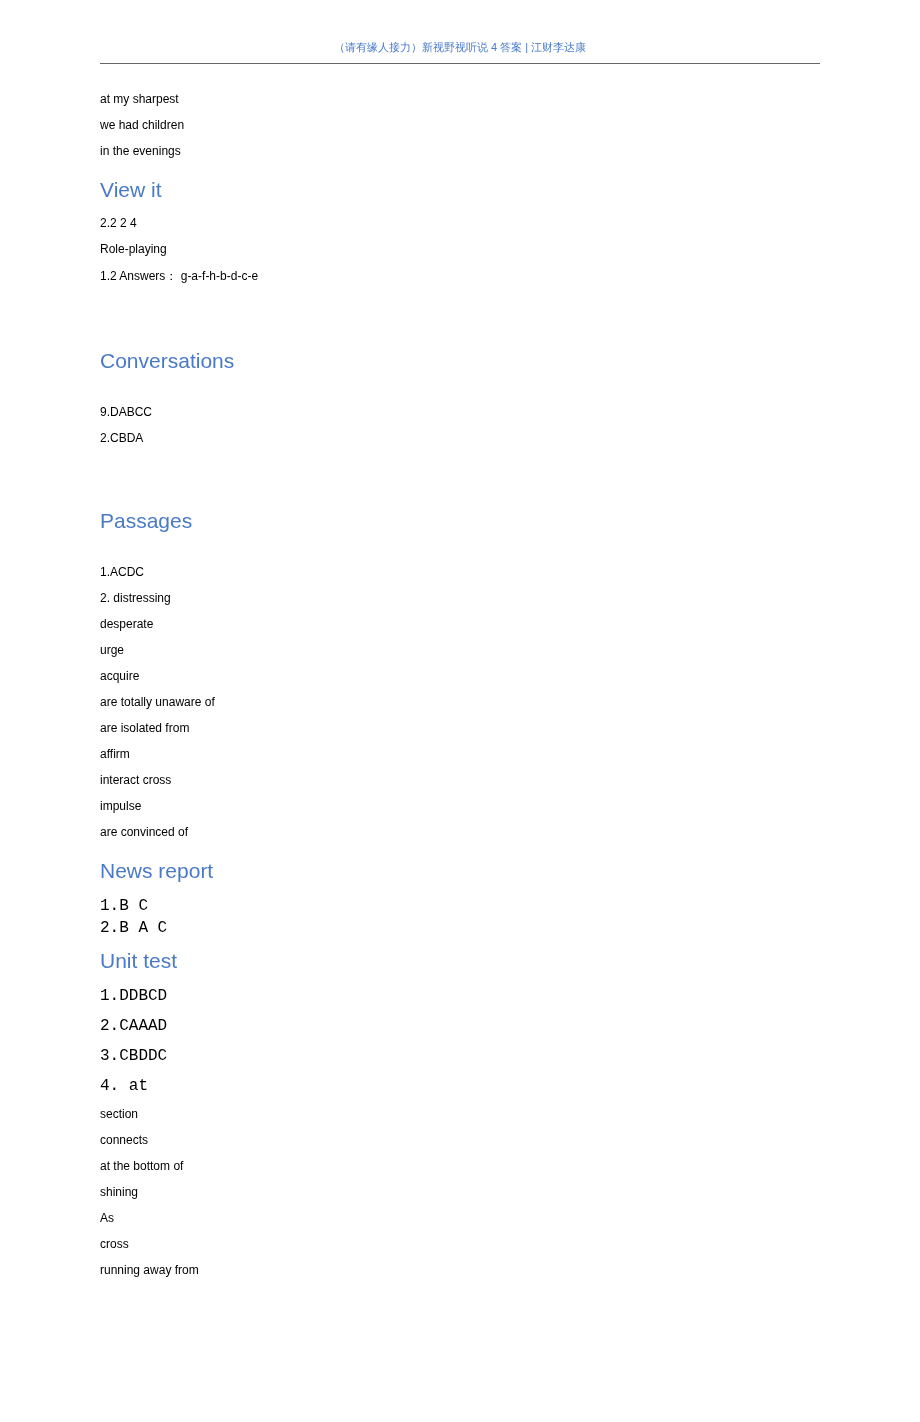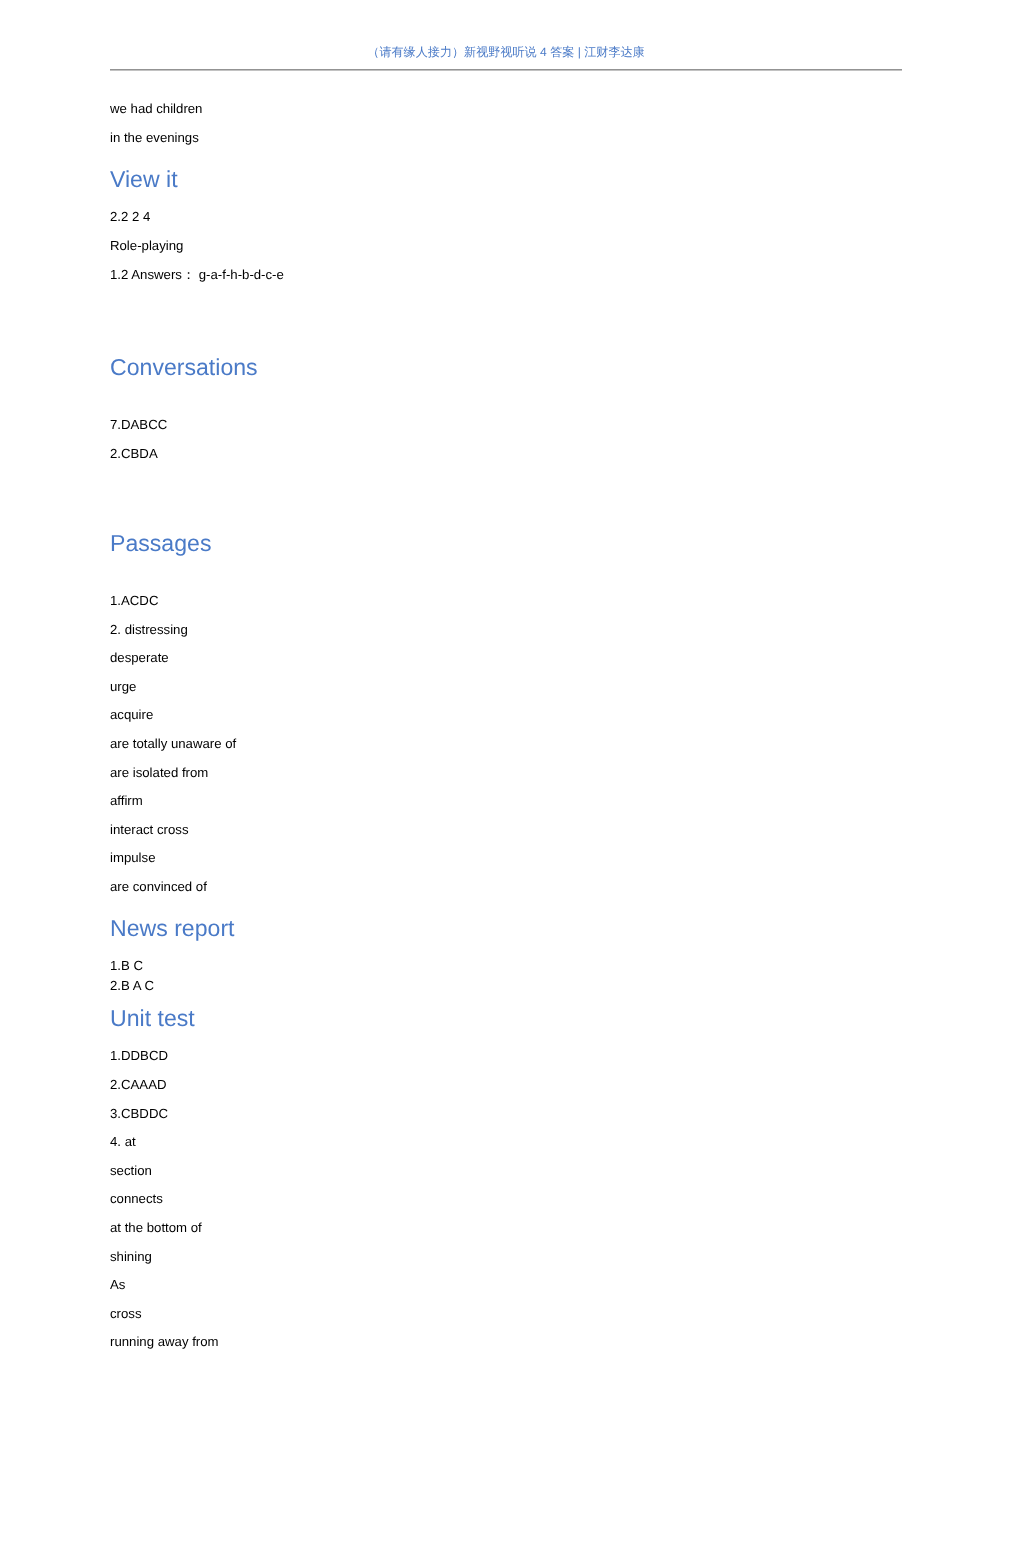--- a/index.html
+++ b/index.html
@@ -20,22 +20,22 @@
     border-top: 1px solid #666;
     margin-bottom: 28px;
   }
   .body-line {
     font-size: 12px;
     color: #000;
     margin-bottom: 12px;
     font-family: Tahoma, Arial, sans-serif;
   }
   .body-line.mono {
-    font-family: Liberation Sans, sans-serif;
-    font-size: 12px;
+    font-family: Liberation Mono, monospace;
+    font-size: 16px;
   }
   .section-heading {
     font-size: 21px;
     color: #4a7ac7;
     margin-top: 20px;
     margin-bottom: 14px;
     font-family: Arial, sans-serif;
   }
   .section-heading.tight {
     margin-top: 6px;
@@ -43,33 +43,34 @@
   .big-gap { height: 32px; }
   .med-gap { height: 18px; }
 </style>
 </head>
 <body>
 
 <div class="header-credit">（请有缘人接力）新视野视听说 4 答案 | 江财李达康</div>
 <hr class="hr-line">
 
 <div>
+  <div class="body-line">at my sharpest</div>
   <div class="body-line">we had children</div>
   <div class="body-line">in the evenings</div>
 </div>
 
 <div class="section-heading">View it</div>
 <div class="body-line">2.2 2 4</div>
 <div class="body-line">Role-playing</div>
 <div class="body-line"> 1.2 Answers： g-a-f-h-b-d-c-e</div>
 <div class="big-gap"></div>
 
 <div class="section-heading">Conversations</div>
 <div class="med-gap"></div>
-<div class="body-line">  7.DABCC</div>
+<div class="body-line">  9.DABCC</div>
 <div class="body-line">2.CBDA</div>
 <div class="big-gap"></div>
 
 <div class="section-heading">Passages</div>
 <div class="med-gap"></div>
 <div class="body-line">1.ACDC</div>
 <div class="body-line">2. distressing</div>
 <div class="body-line">desperate</div>
 <div class="body-line">urge</div>
 <div class="body-line">acquire</div>

